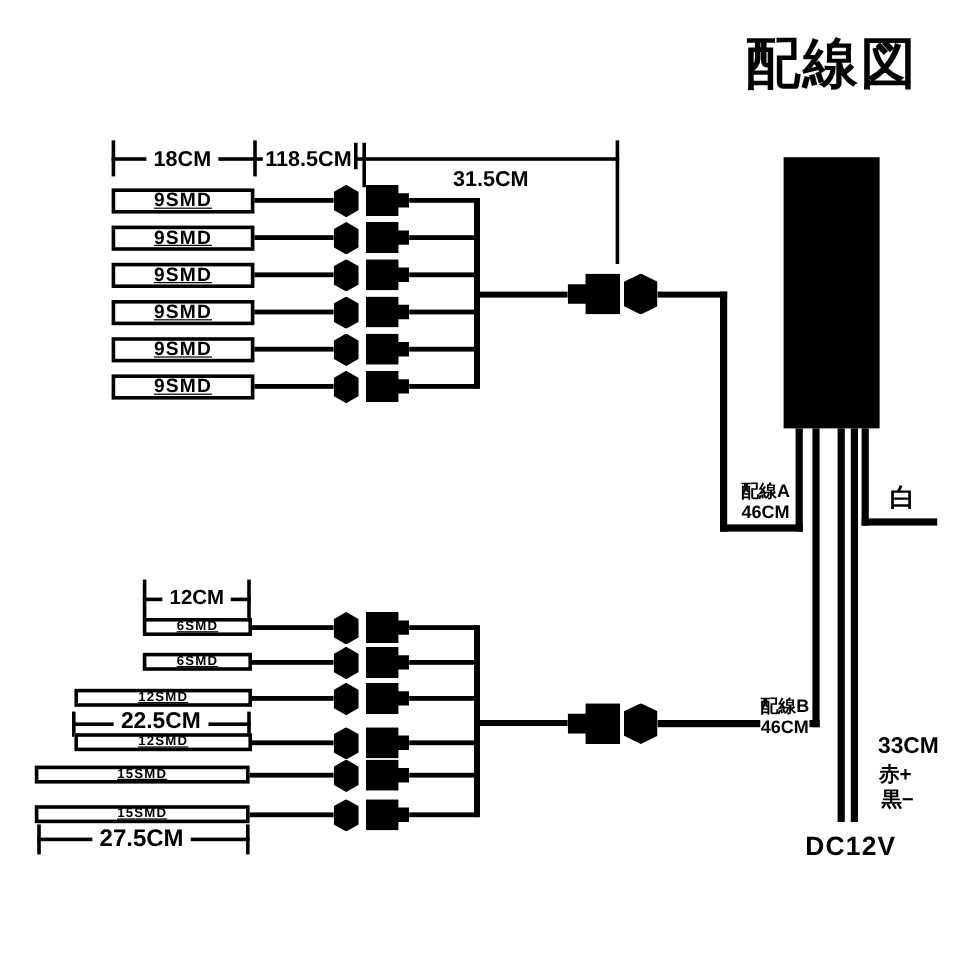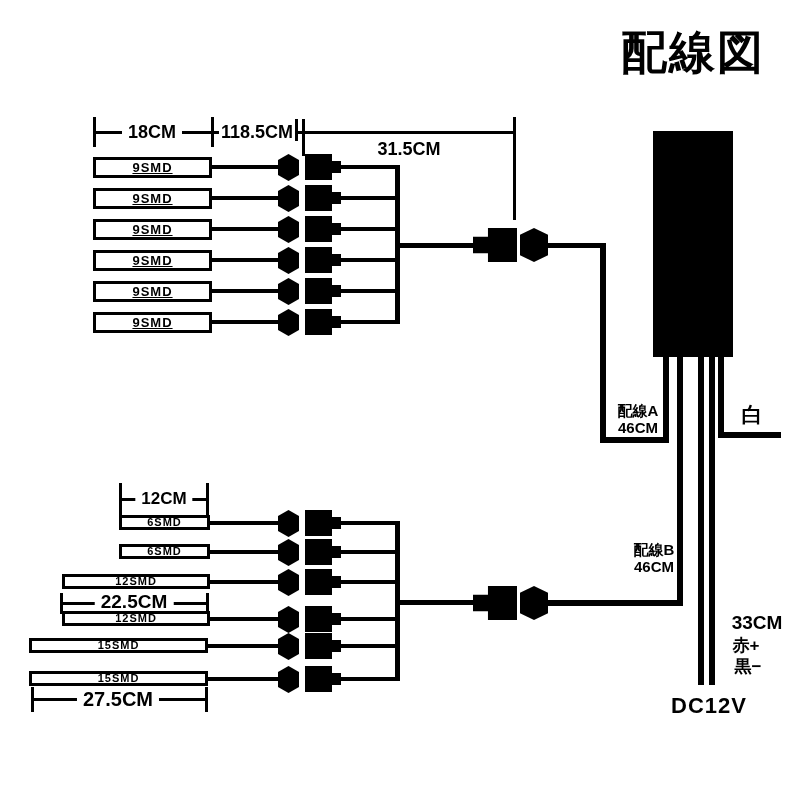--- a/index.html
+++ b/index.html
@@ -10,21 +10,21 @@
     font-family:"Liberation Sans","DejaVu Sans",sans-serif; color:var(--ink);
   }
   .ln { position:absolute; background:var(--ink); }
   .strip {
     position:absolute; background:var(--paper); border:3px solid var(--ink);
     box-sizing:border-box; display:flex; align-items:center; justify-content:center;
   }
   .strip span {
     font-weight:bold; text-decoration:underline; letter-spacing:1px; line-height:1;
   }
-  .top-strip span { font-size:13px; }
+  .top-strip span { font-size:16px; }
   .bot-strip span { font-size:11px; }
   .hex-s {
     position:absolute; width:21px; height:27px; background:var(--ink);
     clip-path:polygon(50% 0%,100% 22%,100% 78%,50% 100%,0% 78%,0% 22%);
   }
   .plug-s {
     position:absolute; width:36px; height:26px; background:var(--ink);
     clip-path:polygon(0% 0%,75% 0%,75% 27%,100% 27%,100% 73%,75% 73%,75% 100%,0% 100%);
   }
   .plug-main {
@@ -129,21 +129,21 @@
   <div class="ln" style="left:709px;top:357px;width:6px;height:328px"></div>
   <div class="ln" style="left:718px;top:357px;width:6px;height:81px"></div>
   <div class="ln" style="left:718px;top:432px;width:63px;height:6px"></div>
   <div class="ln" style="left:548px;top:600px;width:135px;height:6px"></div>
 
   <div class="txt" style="left:638px;top:419px;font-size:15px">
     <span>配線A</span><br>
     <span>46CM</span>
   </div>
   <div class="txt" style="left:752px;top:415px;font-size:21px">白</div>
-  <div class="txt" style="left:654px;top:558px;font-size:15px">
+  <div class="txt" style="left:654px;top:598px;font-size:15px">
     <span>配線B</span><br>
     <span>46CM</span>
   </div>
   <div class="txt" style="left:757px;top:623px;font-size:19px;background:none">33CM</div>
   <div class="txt" style="left:746px;top:646px;font-size:17px;background:none">赤+</div>
   <div class="txt" style="left:748px;top:667px;font-size:17px;background:none">黒−</div>
   <div class="txt" style="left:709px;top:706px;font-size:22px;letter-spacing:1px;background:none">DC12V</div>
 
   <div class="ln" style="left:119px;top:498px;width:90px;height:3px"></div>
   <div class="ln" style="left:119px;top:483px;width:3px;height:32px"></div>

